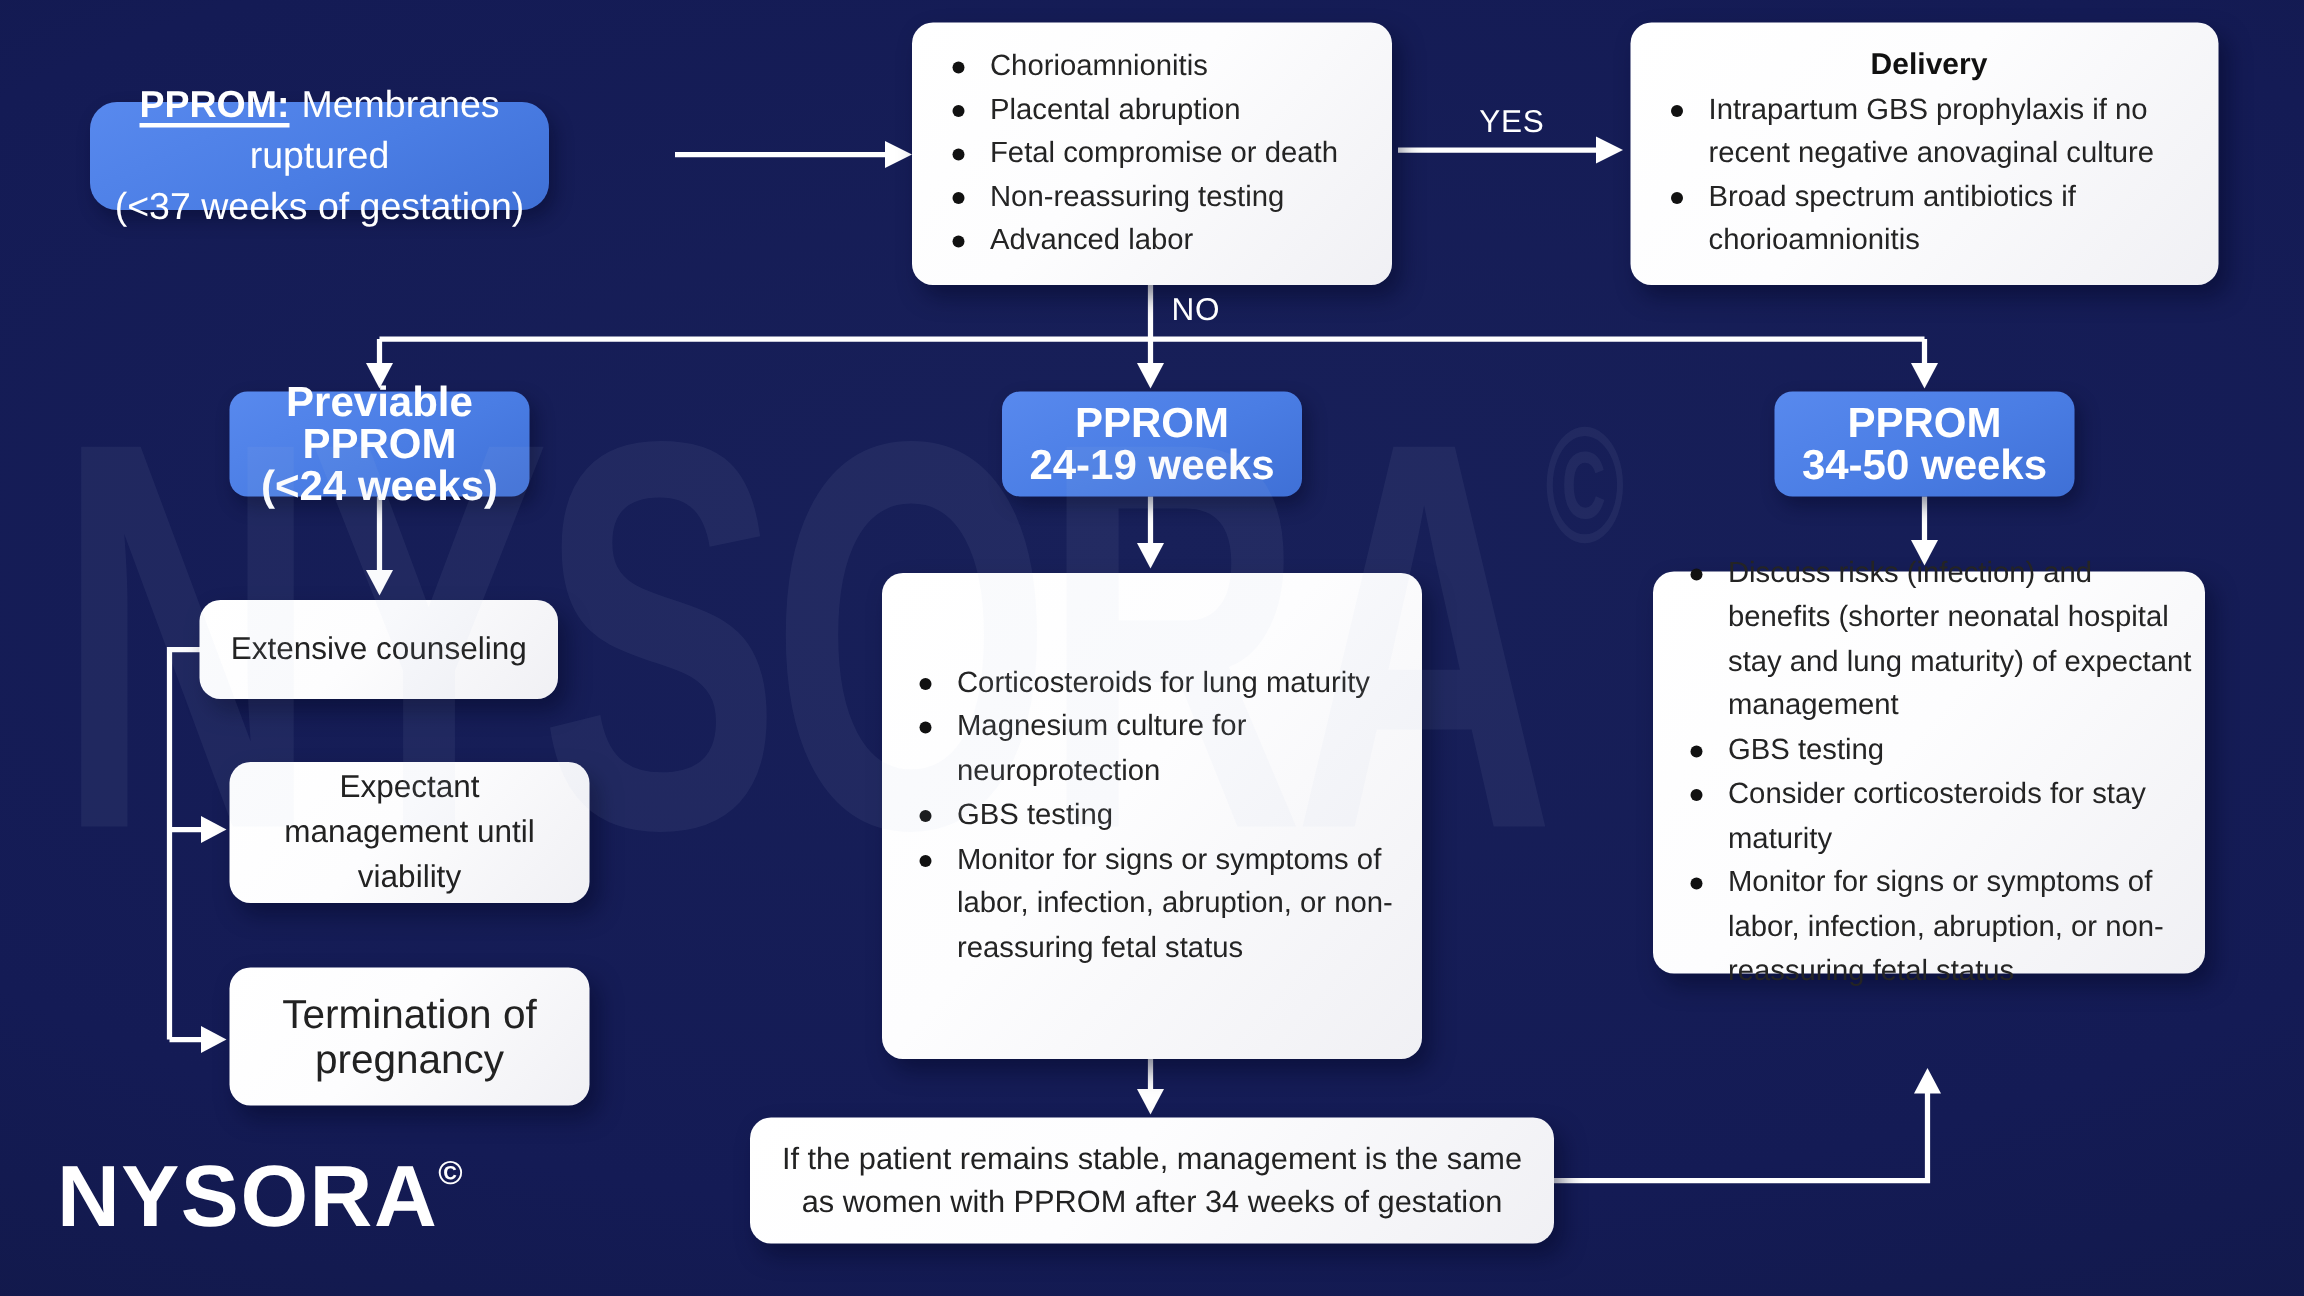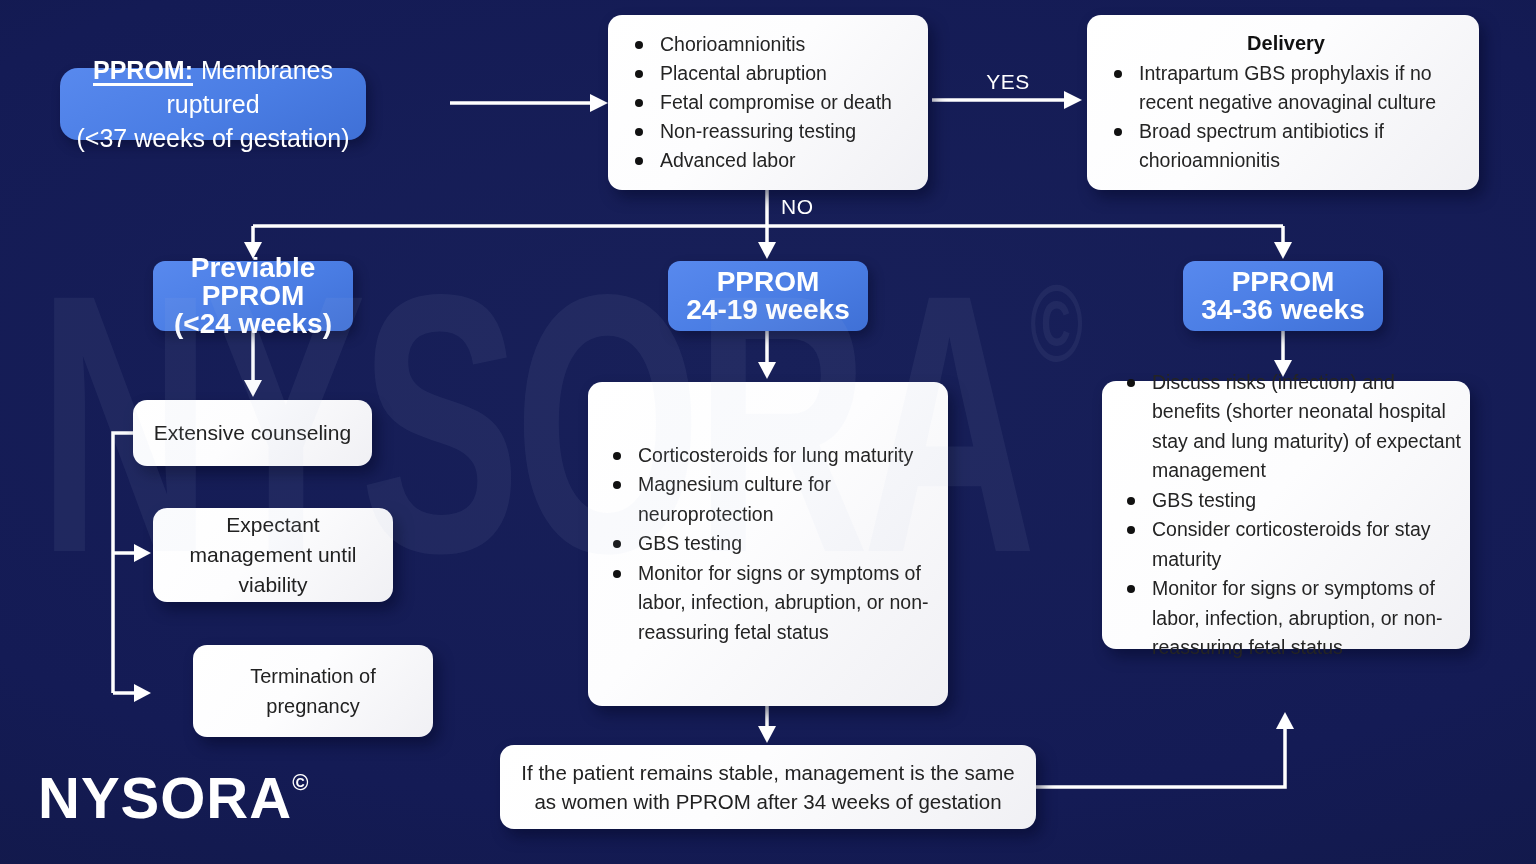--- a/index.html
+++ b/index.html
@@ -67,21 +67,21 @@
     flex-direction: column;
     align-items: center;
     justify-content: center;
     text-align: center;
   }
 
   #criteria-box   { left: 608px;  top: 15px;  width: 320px; height: 175px; display:flex; flex-direction:column; justify-content:center; padding: 6px 10px 6px 16px; }
   #delivery-box   { left: 1087px; top: 15px;  width: 392px; height: 175px; display:flex; flex-direction:column; justify-content:center; padding: 8px 10px 8px 16px; }
   #counseling-box { left: 133px;  top: 400px; width: 239px; height: 66px; font-size: 21px; }
   #expectant-box  { left: 153px;  top: 508px; width: 240px; height: 94px; font-size: 21px; line-height: 30px; padding: 0 24px; }
-  #termination-box{ left: 153px;  top: 645px; width: 240px; height: 92px; font-size: 20px; line-height: 30px; padding: 0 24px; margin-left: 40px; }
+  #termination-box{ left: 153px;  top: 645px; width: 240px; height: 92px; font-size: 27px; line-height: 30px; padding: 0 24px; }
   #mgmt-24-33-box { left: 588px;  top: 382px; width: 360px; height: 324px; display:flex; flex-direction:column; justify-content:center; padding: 10px 8px 10px 14px; }
   #mgmt-34-36-box { left: 1102px; top: 381px; width: 368px; height: 268px; display:flex; flex-direction:column; justify-content:center; padding: 10px 6px 10px 14px; }
   #stable-box     { left: 500px;  top: 745px; width: 536px; height: 84px; font-size: 20.5px; line-height: 29px; padding: 0 18px; }
 
   .box-title {
     font-weight: 700;
     font-size: 20px;
     text-align: center;
     color: #111111;
     margin: 2px 0 4px 0;
@@ -234,21 +234,21 @@
   <div class="box blue-box branch-box" id="branch-previable">
     <div>Previable PPROM</div>
     <div>(&lt;24 weeks)</div>
   </div>
   <div class="box blue-box branch-box" id="branch-24-33">
     <div>PPROM</div>
     <div>24-19 weeks</div>
   </div>
   <div class="box blue-box branch-box" id="branch-34-36">
     <div>PPROM</div>
-    <div>34-36 weeks</div>
+    <div>34-50 weeks</div>
   </div>
 
   <div class="box white-box center-text" id="counseling-box">
     <span>Extensive counseling</span>
   </div>
   <div class="box white-box center-text" id="expectant-box">
     <span>Expectant management until viability</span>
   </div>
   <div class="box white-box center-text" id="termination-box">
     <span>Termination of pregnancy</span>

